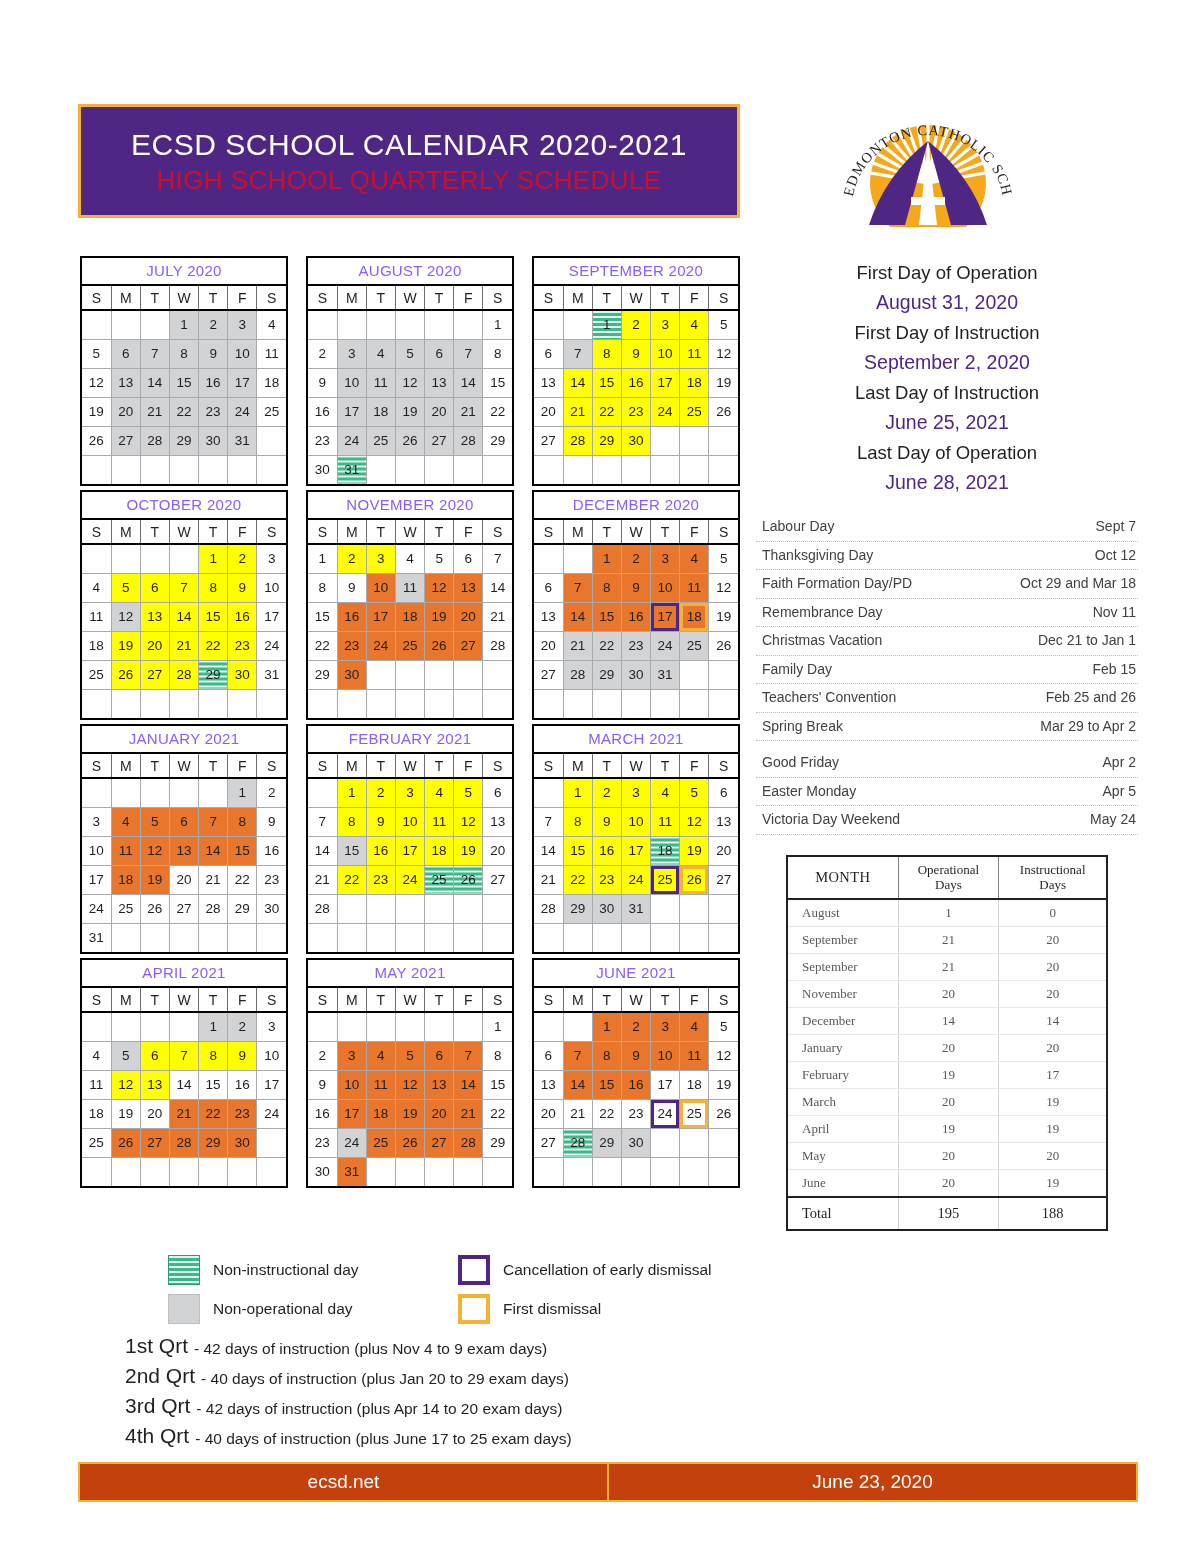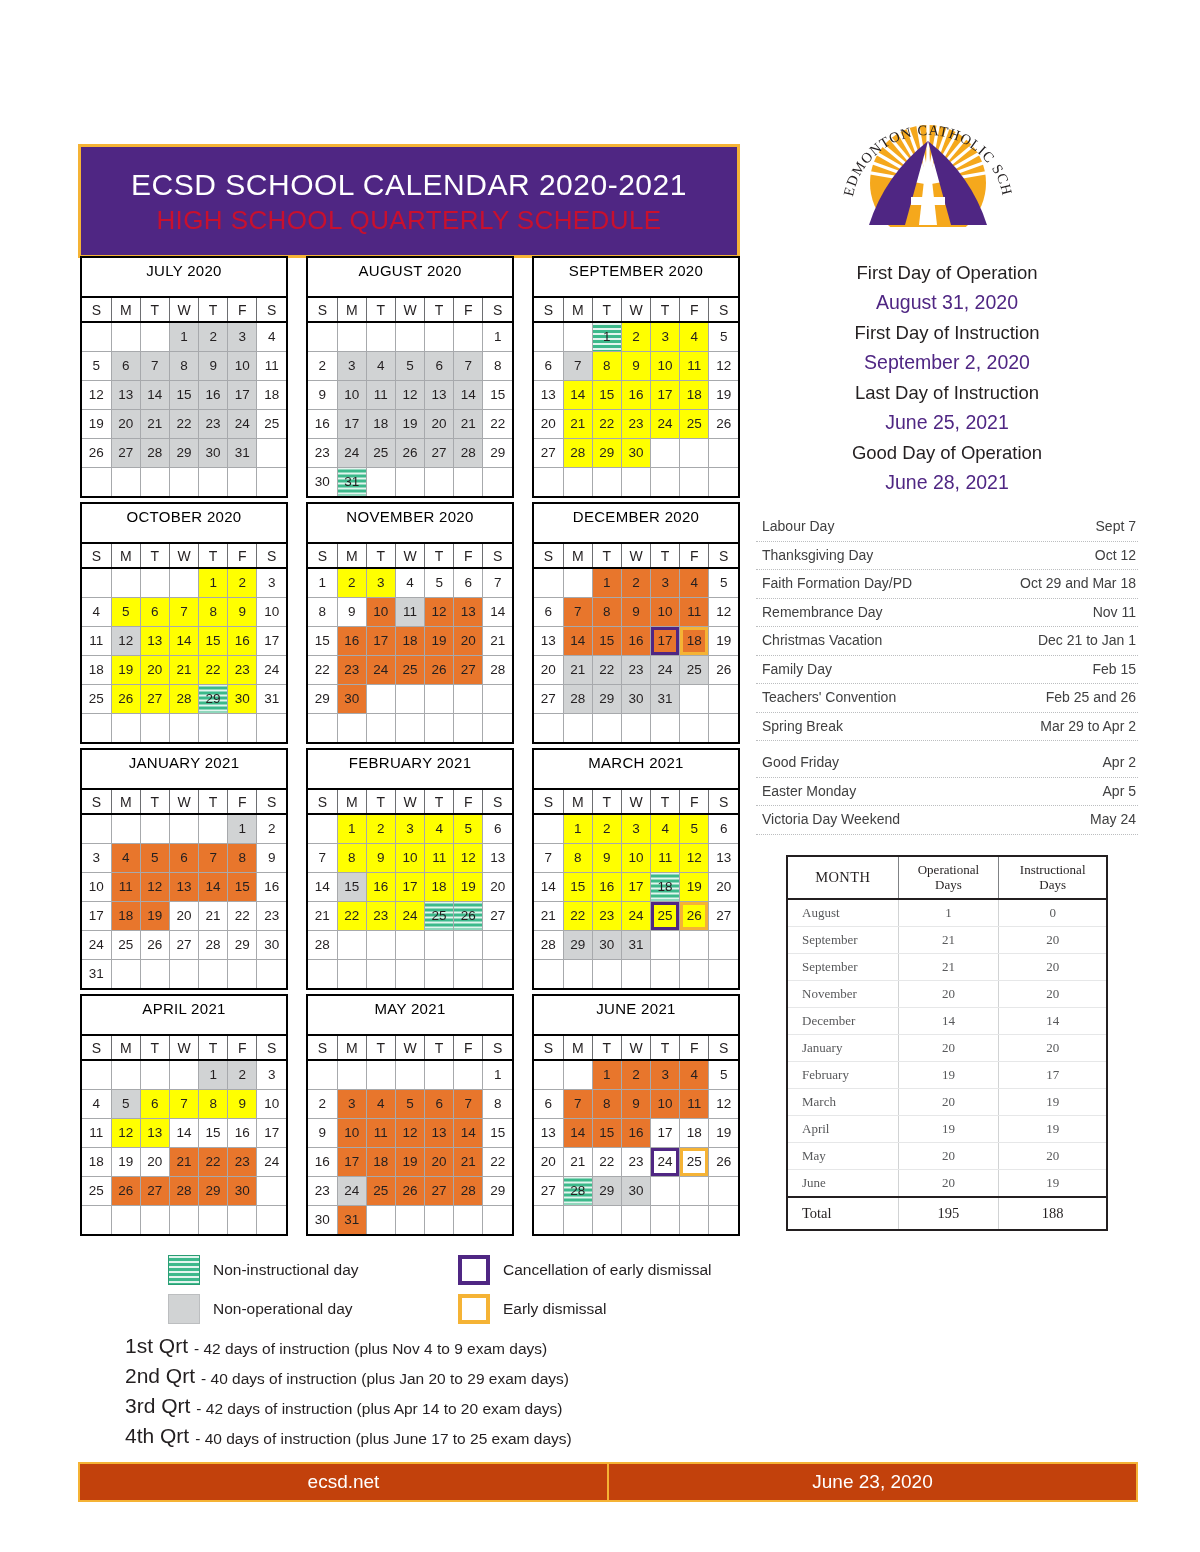--- a/index.html
+++ b/index.html
@@ -20,21 +20,20 @@
     width: 1060px; height: 124px;
     display: flex; align-items: flex-start;
   }
   .title-box {
     width: 662px; height: 114px;
     background: #4f2683;
     border: 3px solid #f5b335;
     display: flex; flex-direction: column;
     align-items: center; justify-content: center;
     padding-top: 2px;
-    margin-top: 40px;
   }
   .title-main {
     color: #ffffff;
     font-size: 30px;
     letter-spacing: 0.5px;
     font-weight: 300;
     line-height: 1.2;
   }
   .title-sub {
     color: #c8102e;
@@ -58,24 +57,24 @@
   }
   .cal-row { display: flex; gap: 18px; margin-bottom: 4px; }
   .month {
     width: 208px;
     border: 2px solid #000;
     background: #fff;
   }
   .month-name {
     text-align: center;
     font-size: 15px;
-    padding: 4px 0 17px 0;
+    padding: 4px 0 5px 0;
     border-bottom: 2px solid #000;
     letter-spacing: 0.3px;
-    color: #000000;
+    color: #8b5cf6;
   }
   table.cal {
     border-collapse: collapse;
     width: 100%;
     table-layout: fixed;
   }
   table.cal th {
     font-weight: normal;
     font-size: 14px;
     height: 24px;
@@ -1164,21 +1163,21 @@
 </div>
 
 <div class="right-col">
   <div class="key-dates">
     <div class="kd-label">First Day of Operation</div>
     <div class="kd-value">August 31, 2020</div>
     <div class="kd-label">First Day of Instruction</div>
     <div class="kd-value">September 2, 2020</div>
     <div class="kd-label">Last Day of Instruction</div>
     <div class="kd-value">June 25, 2021</div>
-    <div class="kd-label">Good Day of Operation</div>
+    <div class="kd-label">Last Day of Operation</div>
     <div class="kd-value">June 28, 2021</div>
   </div>
 
   <div class="holidays">
     <div class="hol-row">
       <span>Labour Day</span>
       <span>Sept 7</span>
     </div>
     <div class="hol-row">
       <span>Thanksgiving Day</span>
@@ -1315,21 +1314,21 @@
       <span class="legend-label">Cancellation of early dismissal</span>
     </div>
   </div>
   <div class="legend-row">
     <div class="legend-item">
       <span class="sw gray"></span>
       <span class="legend-label">Non-operational day</span>
     </div>
     <div class="legend-item">
       <span class="sw gold-b"></span>
-      <span class="legend-label">Early dismissal</span>
+      <span class="legend-label">First dismissal</span>
     </div>
   </div>
 </div>
 
 <div class="quarters">
   <div class="q-line">
     <span class="q-name">1st Qrt</span>
     <span class="q-text">- 42 days of instruction (plus Nov 4 to 9 exam days)</span>
   </div>
   <div class="q-line">

